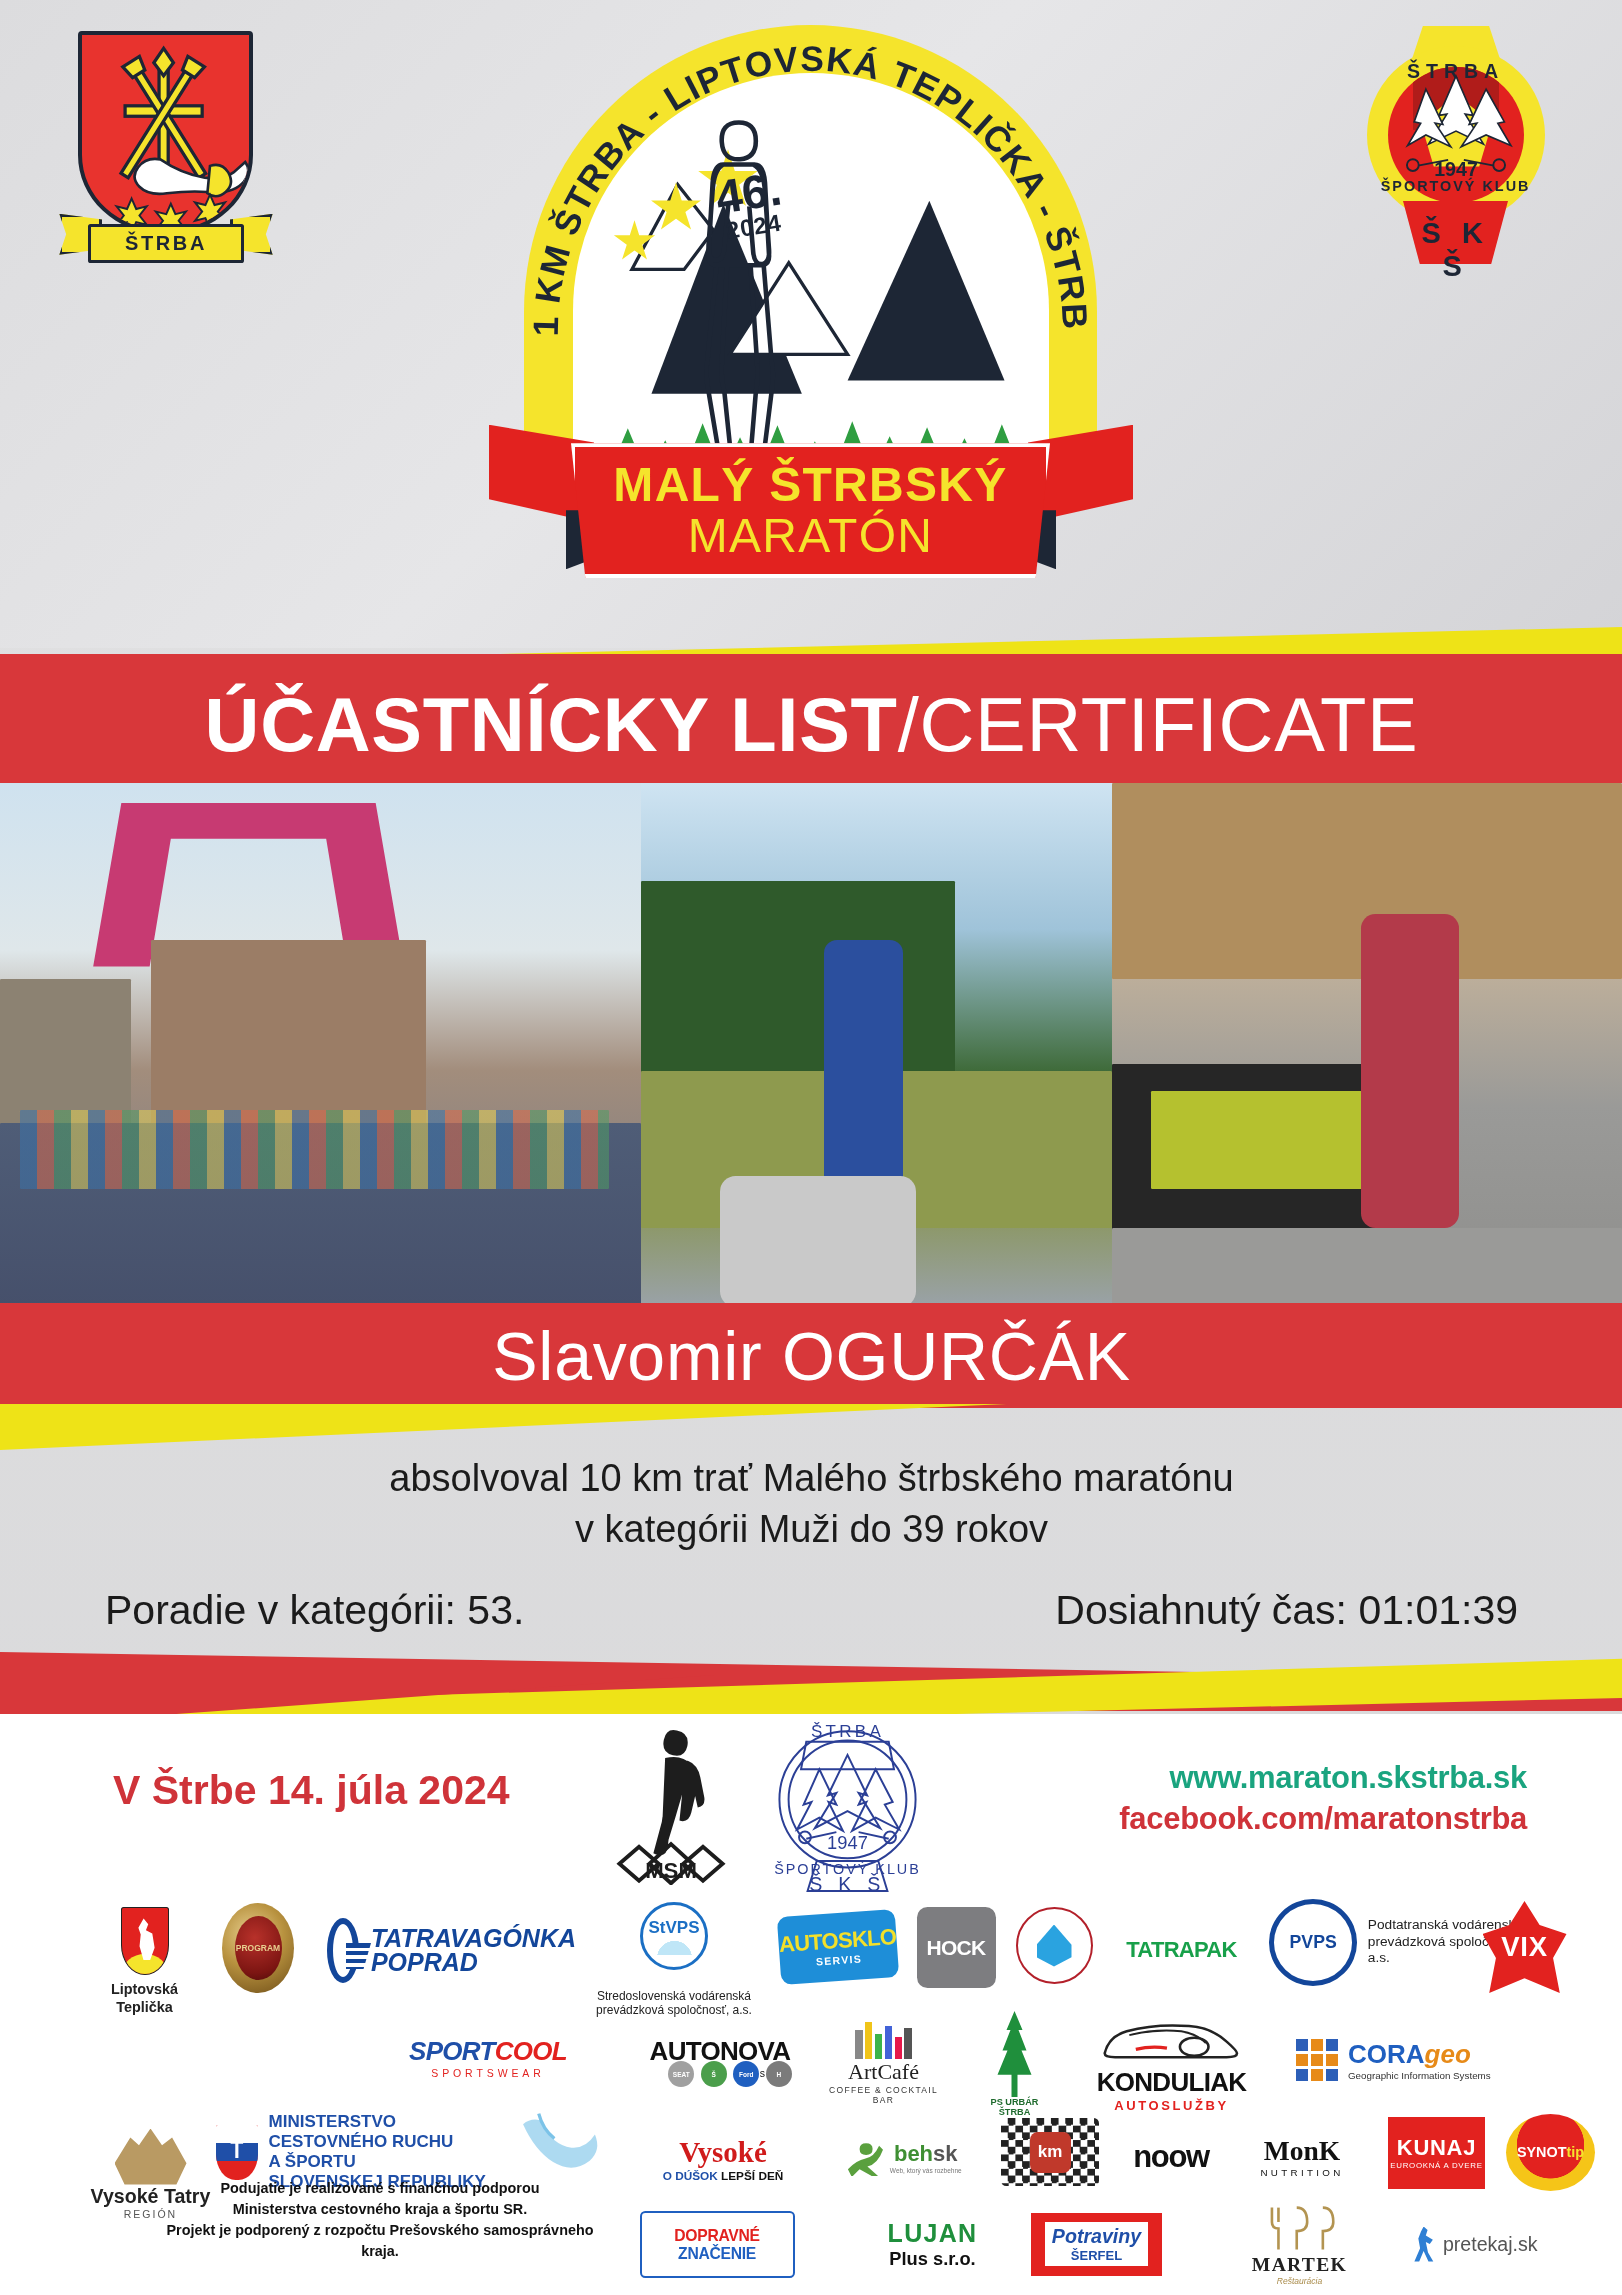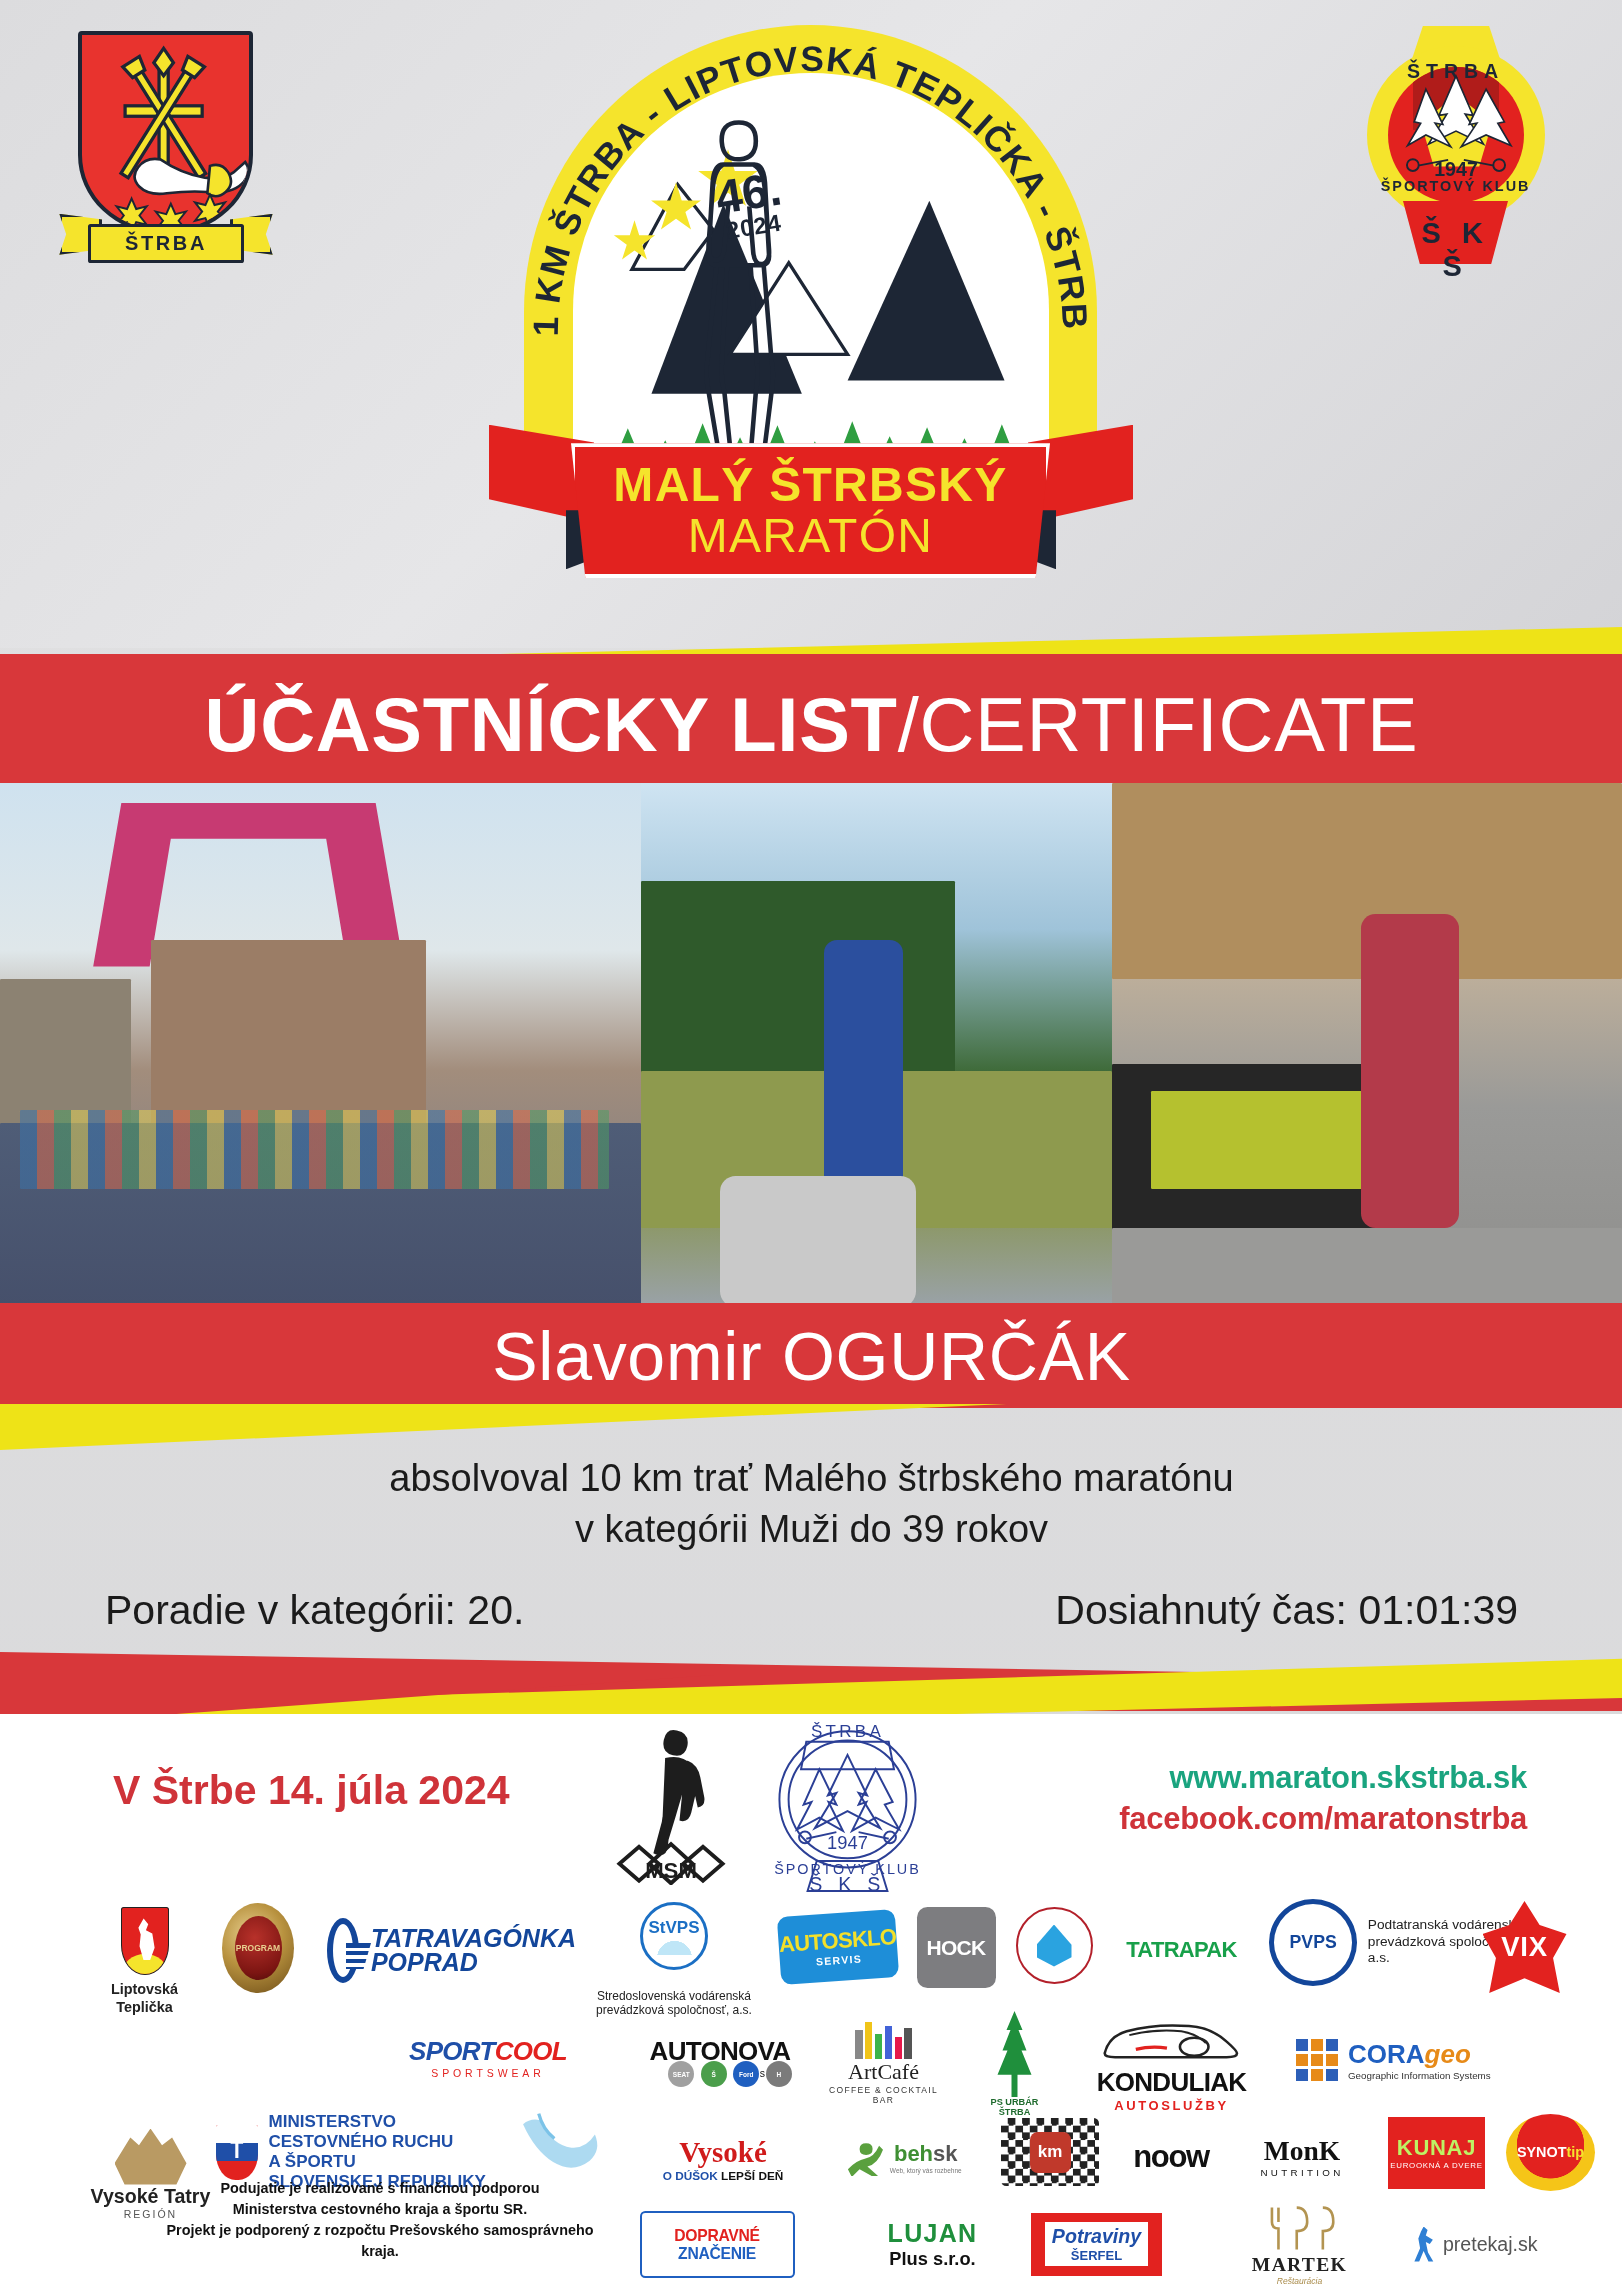--- a/index.html
+++ b/index.html
@@ -241,21 +241,21 @@
     background:repeating-conic-gradient(#222 0 25%,#fff 0 50%) 0 0/14.4px 14.4px;border-radius:5.2px;}
   .kmcentrum .b{width:41px;height:41px;border-radius:7.9px;background:#c0392b;color:#fff;
     font-size:17px;font-weight:bold;display:flex;align-items:center;justify-content:center;}
 
   .noow .t{font-size:31px;font-weight:bold;color:#111;letter-spacing:-1.3px;}
   .monk .t{font-size:27.5px;font-weight:bold;color:#111;font-family:"Liberation Serif",serif;}
   .monk .s{font-size:9.8px;color:#111;letter-spacing:3.3px;}
 
   .kunaj{width:97px;height:72px;background:#e2221f;display:flex;flex-direction:column;
     align-items:center;justify-content:center;}
-  .kunaj .t{font-size:22px;font-weight:bold;color:#bef264;letter-spacing:0.7px;}
+  .kunaj .t{font-size:22px;font-weight:bold;color:#ffffff;letter-spacing:0.7px;}
   .kunaj .s{font-size:7.9px;color:#fff;letter-spacing:0.7px;}
 
   .synot{width:89px;height:77px;border-radius:50%;
     background:radial-gradient(circle at 50% 40%,#e2221f 0 52%,#f5c518 53% 100%);
     display:flex;align-items:center;justify-content:center;}
   .synot .t{font-size:14.4px;font-weight:bold;color:#fff;}
   .synot .t em{color:#f5e42c;font-style:normal;}
 
   .dopravne{width:151px;height:63px;border:2.6px solid #1f5fc0;border-radius:5.2px;background:#fff;
     display:flex;align-items:center;justify-content:center;flex-direction:column;}
@@ -448,21 +448,21 @@
 
   <div id="name-band">
     <span class="nm">Slavomir OGURČÁK</span>
   </div>
   <div id="yellow-slash-2"></div>
 
   <div id="result">
     <div class="line">absolvoval 10 km trať Malého štrbského maratónu</div>
     <div class="line">v kategórii Muži do 39 rokov</div>
     <div class="row">
-      <div>Poradie v kategórii: 20.</div>
+      <div>Poradie v kategórii: 53.</div>
       <div>Dosiahnutý čas: 01:01:39</div>
     </div>
   </div>
 
   <div id="div-red"></div>
   <div id="div-yellow"></div>
   <div id="div-red2"></div>
 
   <div id="footer"></div>
 

